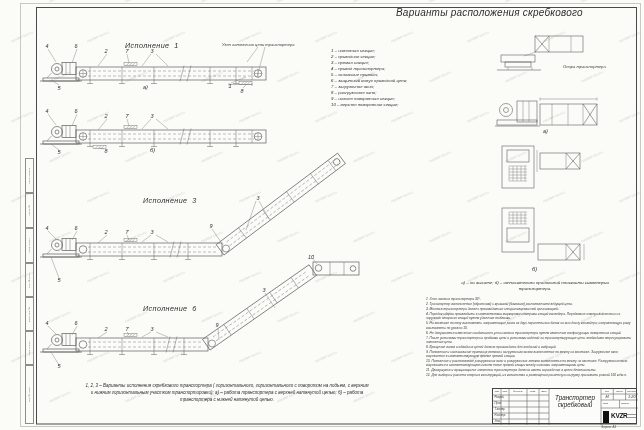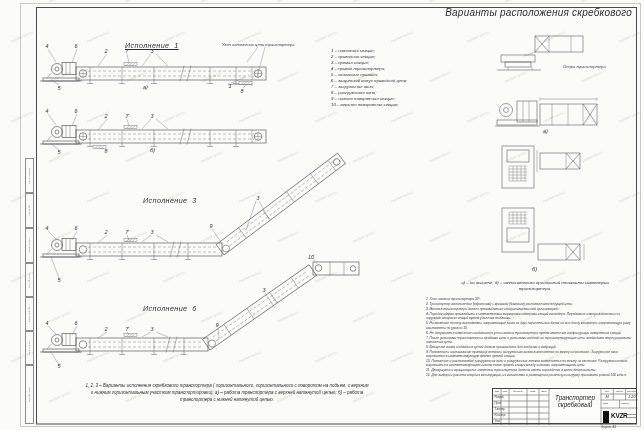--- a/index.html
+++ b/index.html
@@ -1,20 +1,20 @@
 <!DOCTYPE html>
 <html><head>
 <meta charset="utf-8">
 <style>
   html,body{margin:0;padding:0;background:#e9e8e4;font-family:"Liberation Sans",sans-serif;}
   #page{position:relative;width:644px;height:430px;background:#fbfbf8;overflow:hidden;}
   .abs{position:absolute;}
   .it{font-style:italic;color:#2e2e2e;}
   .title-main{font-size:10px;letter-spacing:.2px;white-space:nowrap;}
-  .title-right{width:236px;text-align:right;}
+  .title-right{width:236px;text-align:left;}
   .exec{font-size:7.2px;white-space:pre;letter-spacing:.4px;}
   .small-label{font-size:4.1px;white-space:nowrap;color:#3a3a3a;}
   .sub-label{font-size:5.6px;color:#333;}
   .legend-item{font-size:4.3px;line-height:6.05px;white-space:nowrap;color:#333;font-style:italic;}
   .note-item{font-size:3.25px;line-height:1.3;margin-bottom:.8px;color:#3c3c3c;font-style:italic;}
   #bottom-note{width:286px;text-align:center;font-size:4.5px;line-height:6.8px;}
   #right-caption{width:170px;text-align:center;font-size:4.4px;line-height:6px;}
   .co{position:absolute;transform:translate(-50%,-50%);font-size:5.5px;font-style:italic;color:#313131;}
   .wm{position:absolute;font-size:4px;font-style:italic;color:#b3ab9e;opacity:.5;white-space:nowrap;transform:rotate(-24deg);}
   .lm-box{position:absolute;left:25px;width:9px;border:.6px solid #8c8c88;box-sizing:border-box;
@@ -397,21 +397,21 @@
       <line x1="265" y1="293" x2="275" y2="308"></line>
         <line x1="313" y1="259" x2="317" y2="264"></line>
       <line x1="536" y1="52" x2="524" y2="56"></line>
     </g>
   </svg>
 
   <div class="abs title-right" style="left:396px;top:7px;">
     <div class="it title-main" style="white-space:nowrap;">Варианты расположения скребкового</div>
   </div>
 
-  <div class="abs it exec" style="left:125px;top:41px;text-decoration:underline;">Исполнение  1</div>
+  <div class="abs it exec" style="left:125px;top:41px;">Исполнение  1</div>
   <div class="abs it exec" style="left:143px;top:196px;">Исполнение  3</div>
   <div class="abs it exec" style="left:143px;top:304px;">Исполнение  6</div>
 
   <div class="abs it small-label" style="left:222px;top:42px;">Узел натяжения цепи транспортера</div>
 
   <div class="abs it sub-label" style="left:143px;top:84px;">а)</div>
   <div class="abs it sub-label" style="left:150px;top:147px;">б)</div>
 
   <div id="legend-list" class="abs" style="left:331px;top:48px;">
       <div class="legend-item">1 –  натяжная секция;</div>

